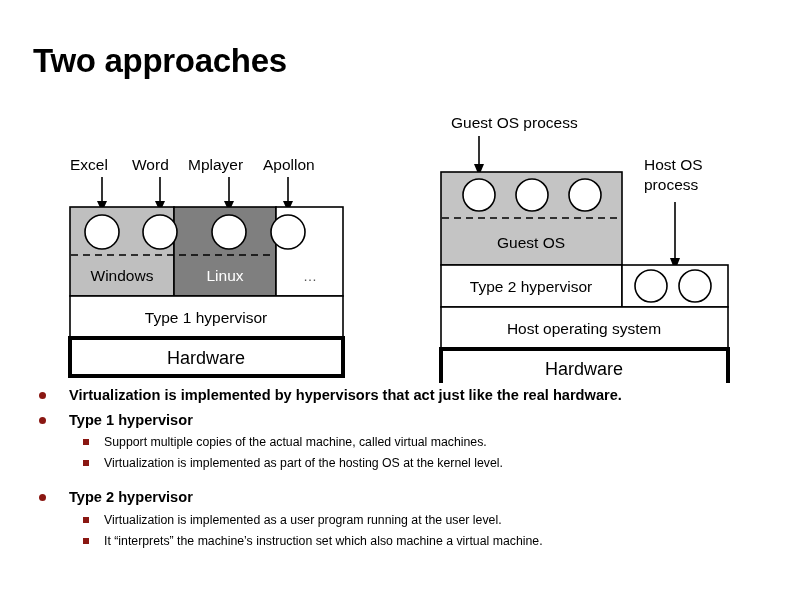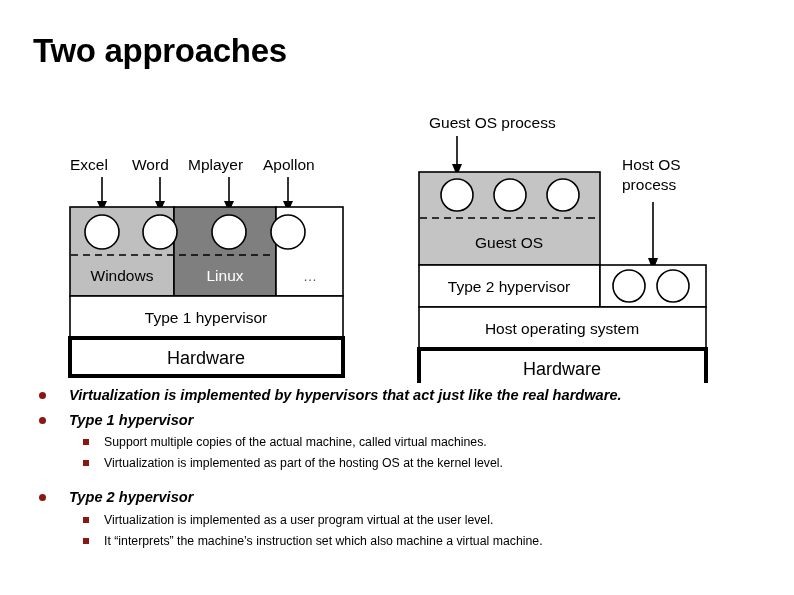--- a/index.html
+++ b/index.html
@@ -13,21 +13,21 @@
     position: relative;
     overflow: hidden;
     font-family: "Liberation Sans", sans-serif;
     color: #000000;
   }
 
   
   #slide-title {
     position: absolute;
     left: 33px;
-    top: 32px;
+    top: 42px;
     font-size: 33px;
     font-weight: bold;
     letter-spacing: -0.3px;
     color: #000000;
     white-space: nowrap;
   }
 
   
   .diagram {
     position: absolute;
@@ -62,21 +62,20 @@
     width: 740px;
   }
   .lvl1 {
     position: relative;
     padding-left: 39px;
     margin-bottom: 6px;
     font-size: 14.6px;
     font-weight: bold;
     line-height: 1.28;
     color: #000000;
-    font-style: italic;
   }
   .lvl1 .bdot {
     position: absolute;
     left: 9px;
     top: 6px;
     width: 7px;
     height: 7px;
     border-radius: 50%;
     background: #8a1712;
   }
@@ -143,21 +142,21 @@
     <text class="dg-label-dots" x="250" y="131" text-anchor="middle">…</text>
 
     <rect x="10" y="146" width="273" height="42" fill="#ffffff" stroke="#000000" stroke-width="1.6"></rect>
     <text class="dg-label" x="146" y="173" text-anchor="middle">Type 1 hypervisor</text>
 
     <rect x="10" y="188" width="273" height="38" fill="#ffffff" stroke="#000000" stroke-width="4"></rect>
     <text class="dg-label-hw" x="146" y="214" text-anchor="middle">Hardware</text>
   </svg>
 </div>
 
-<div class="diagram" id="diagram-right" style="left:415px; top:108px;">
+<div class="diagram" id="diagram-right" style="left:437px; top:108px;">
   <svg width="305" height="275" viewBox="0 0 305 275">
 
     <text class="dg-label" x="14" y="20">Guest OS process</text>
     <line x1="42" y1="28" x2="42" y2="60" stroke="#000000" stroke-width="1.6"></line>
     <polygon points="42,68 37,56 47,56" fill="#000000"></polygon>
 
     <text class="dg-label" x="207" y="62">Host OS</text>
     <text class="dg-label" x="207" y="82">process</text>
     <line x1="238" y1="94" x2="238" y2="153" stroke="#000000" stroke-width="1.6"></line>
     <polygon points="238,163 233,150 243,150" fill="#000000"></polygon>
@@ -211,21 +210,21 @@
 
   <div class="group-gap"></div>
 
   <div class="lvl1">
     <span class="bdot"></span>
     <span>Type 2 hypervisor</span>
   </div>
 
   <div class="lvl2">
     <span class="bsq"></span>
-    <span>Virtualization is implemented as a user program virtual at the user level.</span>
+    <span>Virtualization is implemented as a user program running at the user level.</span>
   </div>
 
   <div class="lvl2">
     <span class="bsq"></span>
     <span>It “interprets” the machine’s instruction set which also machine a virtual machine.</span>
   </div>
 
 </div>
 
 </body></html>

